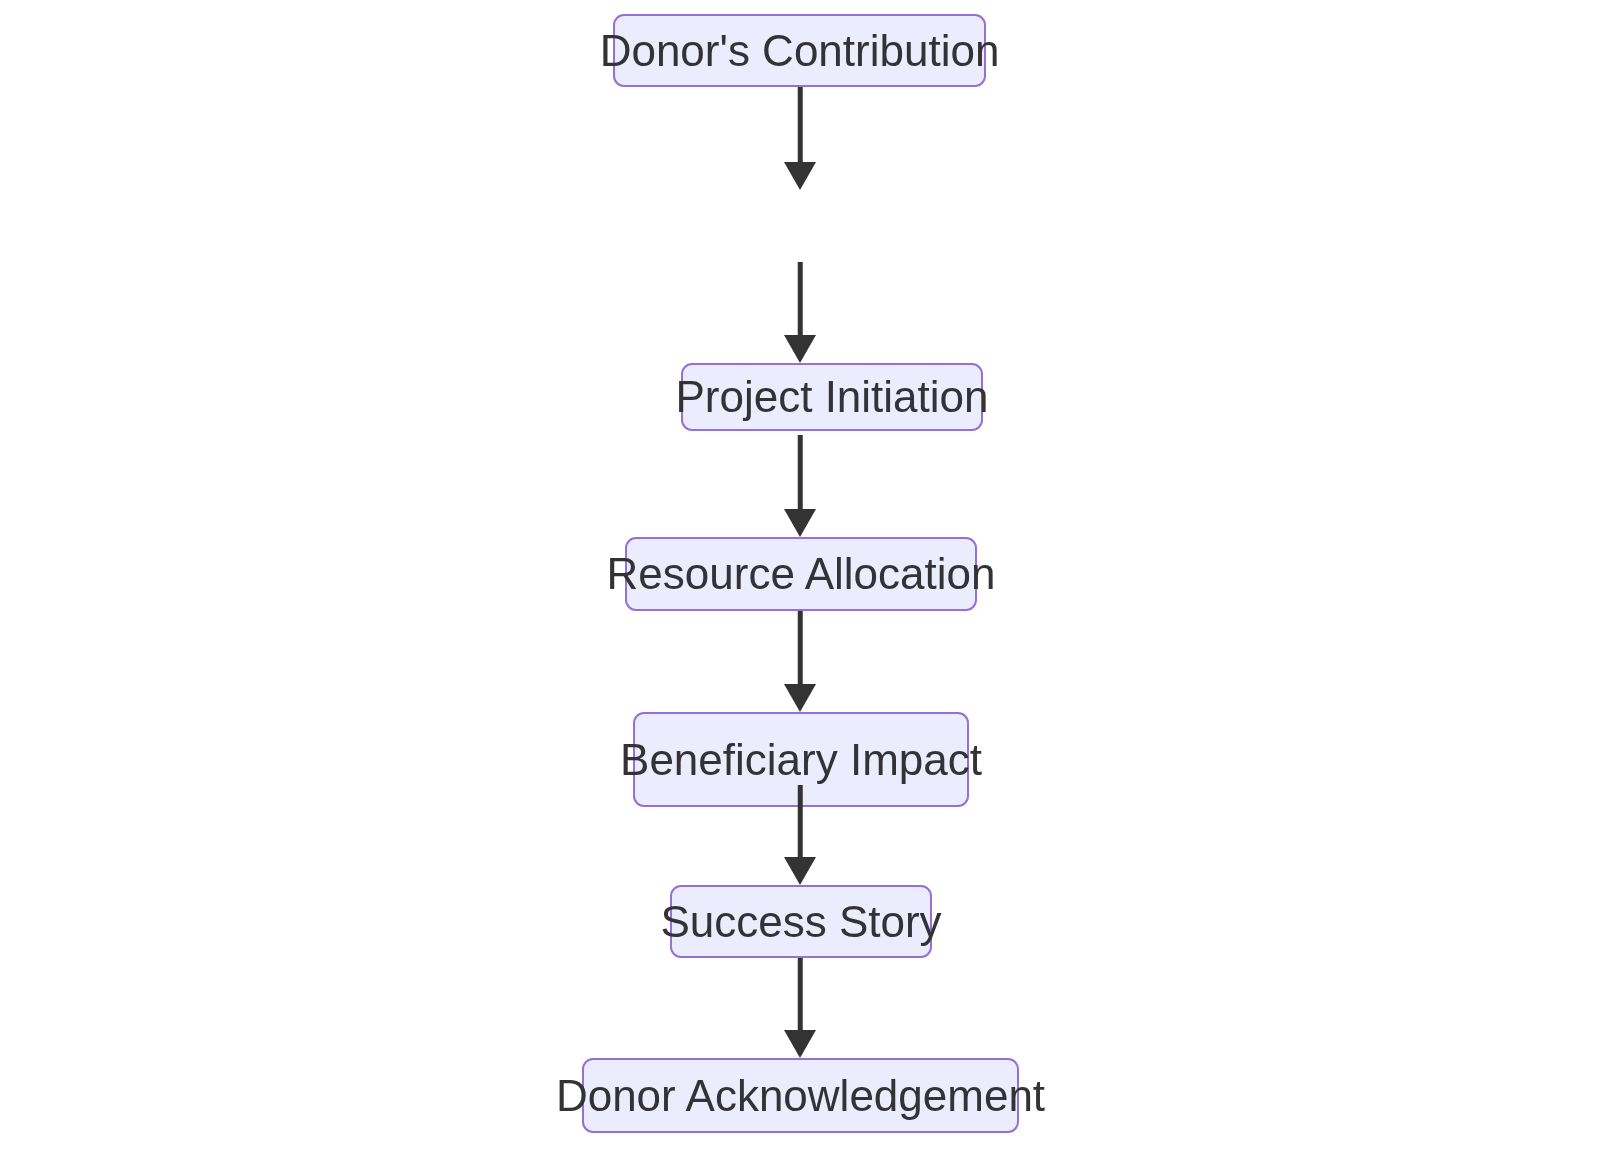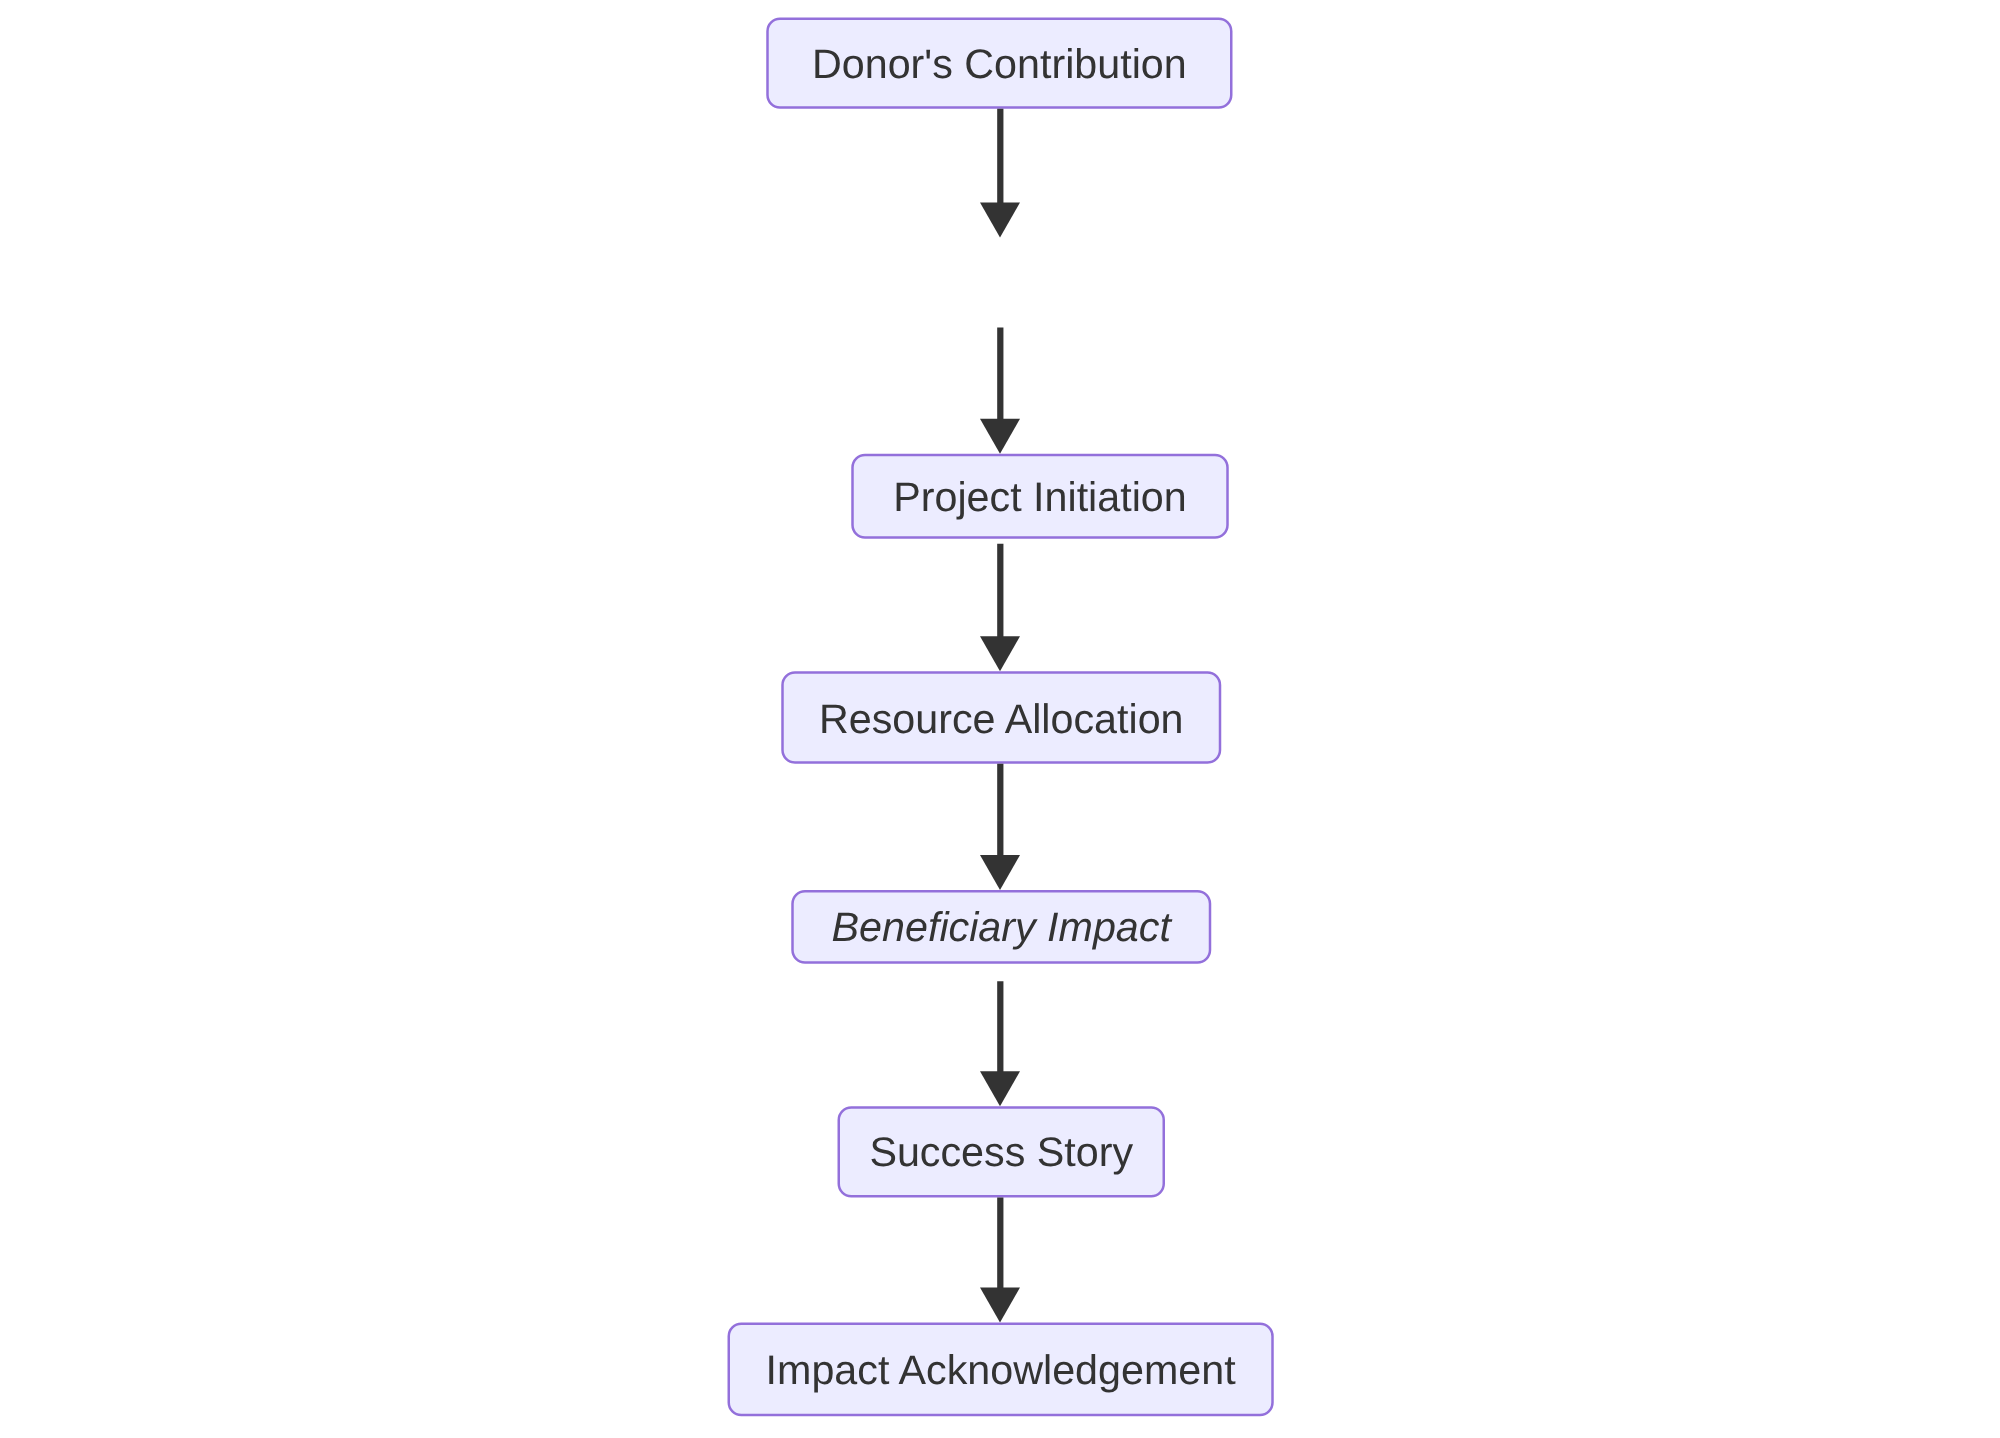--- a/index.html
+++ b/index.html
@@ -21,30 +21,30 @@
   }
   .node {
     position: absolute;
     display: flex;
     align-items: center;
     justify-content: center;
     background: var(--node-fill);
     border: 2.5px solid var(--node-border);
     border-radius: 11px;
     color: var(--node-text);
-    font-size: 33px;
+    font-size: 44px;
     line-height: 1;
     white-space: nowrap;
   }
   
   .n1 { left: 613px; top: 14px;   width: 373px; height: 73px; }
   .n2 { left: 598px; top: 190px;  width: 405px; height: 72px; }
   .n3 { left: 649px; top: 363px;  width: 302px; height: 68px; margin-left: 32px; }
   .n4 { left: 625px; top: 537px;  width: 352px; height: 74px; justify-content: center; }
-  .n5 { left: 633px; top: 712px;  width: 336px; height: 59px; font-style: italic; }
+  .n5 { left: 633px; top: 712px;  width: 336px; height: 95px; }
   .n6 { left: 670px; top: 885px;  width: 262px; height: 73px; }
   .n7 { left: 582px; top: 1058px; width: 437px; height: 75px; }
   
   .edge { position: absolute; left: 784px; width: 32px; }
   .e1 { top: 87px;  height: 103px; }
   .e2 { top: 262px; height: 101px; }
   .e3 { top: 435px; height: 102px; }
   .e4 { top: 611px; height: 101px; }
   .e5 { top: 785px; height: 100px; }
   .e6 { top: 958px; height: 100px; }
@@ -119,16 +119,16 @@
   <div class="node n6">
     <span>Success Story</span>
   </div>
 
   <div class="edge e6">
     <div class="shaft"></div>
     <div class="head"></div>
   </div>
 
   <div class="node n7">
-    <span>Impact Acknowledgement</span>
+    <span>Donor Acknowledgement</span>
   </div>
 
 </div>
 
 </body></html>

